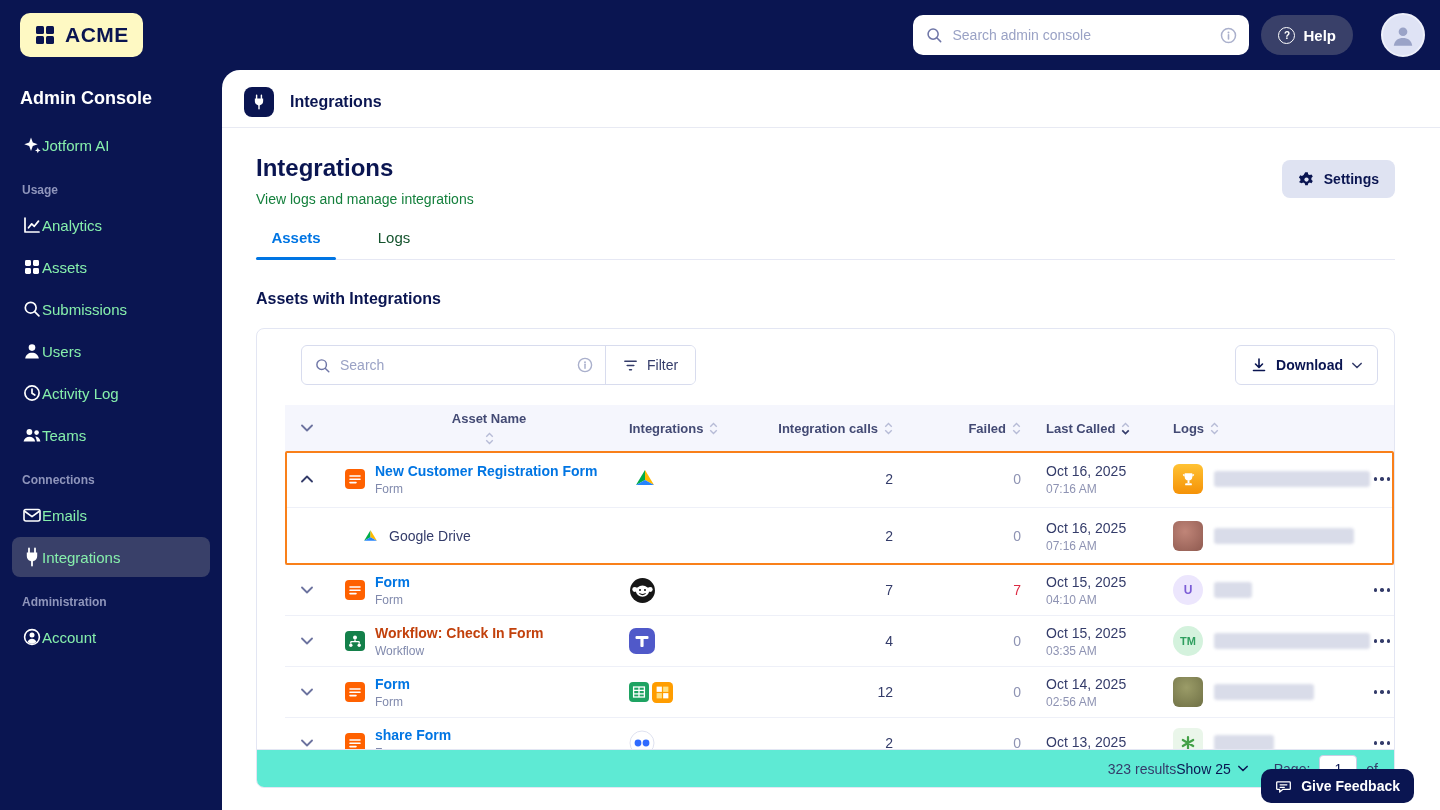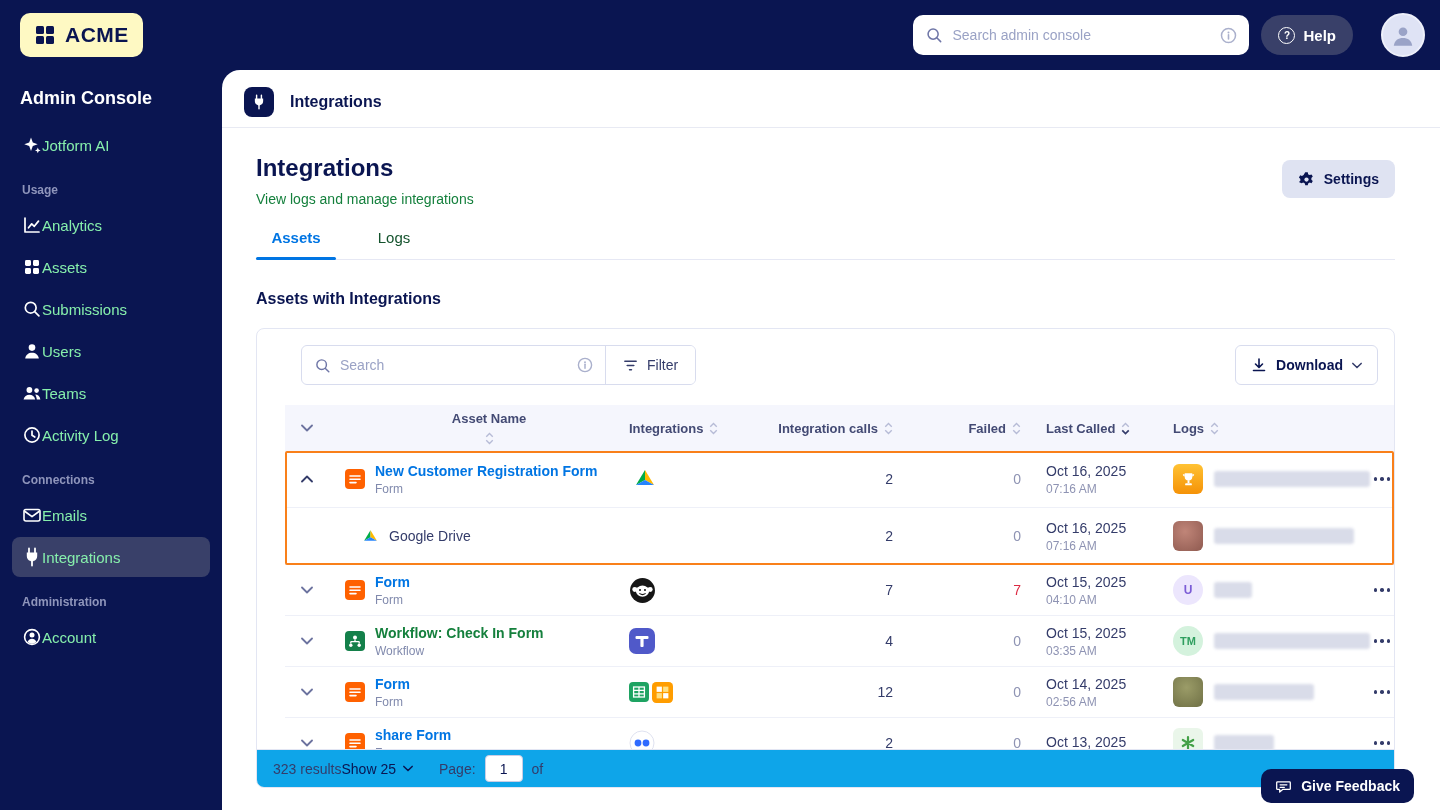--- a/index.html
+++ b/index.html
@@ -66,21 +66,21 @@
   .th-owner { padding-left:4px; }
 
   .trow { height:51px; border-bottom:1px solid #eef0f8; background:#fff; }
   .row-group { position:relative; }
   .row-group .trow { height:57px; }
   .group-outline { position:absolute; inset:0; border:2px solid #f9801a; border-radius:2px; pointer-events:none; z-index:2; }
 
   .chev-cell { display:flex; justify-content:center; cursor:pointer; }
   .asset-cell { display:flex; align-items:center; gap:10px; padding-left:16px; }
   .asset-cell.child-indent { padding-left:33px; }
-  .name { font-size:14px; font-weight:600; color:#15803d; }
+  .name { font-size:14px; font-weight:600; color:#c2410c; }
   .name.link { color:#0075e3; cursor:pointer; }
   .name.plain { font-weight:400; color:#343c6a; }
   .sub { font-size:12px; color:#818aad; margin-top:3px; }
   .int-cell { display:flex; align-items:center; gap:3px; }
   .num-cell { justify-self:end; padding-right:8px; font-size:14px; color:#343c6a; }
   .failed-muted { color:#8e93b3; }
   .failed-alert { color:#dc2a43; }
   .date-cell { padding-left:17px; }
   .date { font-size:14px; color:#343c6a; }
   .time { font-size:12px; color:#8e93b3; margin-top:3px; }
@@ -90,21 +90,21 @@
   .av-trophy { background:linear-gradient(180deg,#ffc233,#f59207); }
   .av-photo-brown { background:radial-gradient(circle at 40% 35%, #c08578, #8f5a50); filter:blur(.6px); }
   .av-photo-olive { background:radial-gradient(circle at 45% 35%, #9b9c68, #6f7045); filter:blur(.6px); }
   .av-u { background:#ece6fd; color:#7b5cd6; }
   .av-tm { background:#d4f2dd; color:#2f9e5f; font-size:11px; }
   .av-flower { background:#eaf6ea; border-radius:6px; }
   .blur-bar { height:16px; border-radius:3px; background:#d9dce9; filter:blur(1.6px); }
   .menu-cell { display:flex; justify-content:center; cursor:pointer; }
   .menu-dots span { width:3.5px; height:3.5px; border-radius:50%; background:#343c6a; display:inline-block; margin:0 1.5px; }
 
-  .tfoot { position:absolute; left:0; right:0; bottom:0; height:38px; background:#0ea5e9; border-top:1px solid #e3e6f3; display:flex; align-items:center; justify-content:flex-start; padding:0 16px; font-size:14px; color:#343c6a; z-index:3; }
+  .tfoot { position:absolute; left:0; right:0; bottom:0; height:38px; background:#5eead4; border-top:1px solid #e3e6f3; display:flex; align-items:center; justify-content:flex-end; padding:0 16px; font-size:14px; color:#343c6a; z-index:3; }
   .foot-right { display:flex; align-items:center; gap:26px; }
   .show-select { display:flex; align-items:center; gap:7px; color:#0a1551; cursor:pointer; }
   .page-group { display:flex; align-items:center; gap:9px; }
   .page-input { width:38px; height:27px; border:1px solid #c9cde4; border-radius:4px; text-align:center; font-size:14px; color:#0a1551; font-family:inherit; outline:none; }
 
   .feedback-btn { position:absolute; right:26px; bottom:7px; height:34px; background:#0a1551; border:none; border-radius:10px; color:#fff; display:flex; align-items:center; gap:9px; padding:0 14px; font-size:14px; font-weight:600; cursor:pointer; z-index:20; font-family:inherit; }
 </style>
 </head>
 <body>
 
@@ -199,37 +199,37 @@
     <span class="ico">
       <svg viewBox="0 0 20 20" width="20" height="20" fill="#fff">
           <circle cx="10" cy="6.6" r="3.3"></circle>
           <path d="M3.2 17.4c.6-3.9 3.4-5.7 6.8-5.7s6.2 1.8 6.8 5.7z"></path>
         </svg>
     </span>
     <span>Users</span>
   </div>
   <div class="side-item">
     <span class="ico">
+      <svg viewBox="0 0 20 20" width="20" height="20">
+          <circle cx="10" cy="10" r="7.1" fill="none" stroke="#fff" stroke-width="1.7"></circle>
+          <path d="M10 6.2v4l2.8 1.8" fill="none" stroke="#fff" stroke-width="1.7" stroke-linecap="round" stroke-linejoin="round"></path>
+        </svg>
+    </span>
+    <span>Activity Log</span>
+  </div>
+  <div class="side-item">
+    <span class="ico">
       <svg viewBox="0 0 20 20" width="20" height="20" fill="#fff">
           <circle cx="7.4" cy="7" r="2.9"></circle>
           <path d="M1.6 16.6c.5-3.4 3-4.9 5.8-4.9s5.3 1.5 5.8 4.9z"></path>
           <circle cx="14.6" cy="7.6" r="2.3"></circle>
           <path d="M13.2 11.6c2.6.1 4.7 1.5 5.2 5h-3.6c-.2-2-.8-3.8-1.6-5z"></path>
         </svg>
     </span>
     <span>Teams</span>
-  </div>
-  <div class="side-item">
-    <span class="ico">
-      <svg viewBox="0 0 20 20" width="20" height="20">
-          <circle cx="10" cy="10" r="7.1" fill="none" stroke="#fff" stroke-width="1.7"></circle>
-          <path d="M10 6.2v4l2.8 1.8" fill="none" stroke="#fff" stroke-width="1.7" stroke-linecap="round" stroke-linejoin="round"></path>
-        </svg>
-    </span>
-    <span>Activity Log</span>
   </div>
 
   <div class="side-section">Connections</div>
   <div class="side-item">
     <span class="ico">
       <svg viewBox="0 0 20 20" width="20" height="20">
           <rect x="2" y="4.5" width="16" height="11.5" rx="2" fill="none" stroke="#fff" stroke-width="1.6"></rect>
           <path d="M3 6.5l7 5.2 7-5.2" fill="none" stroke="#fff" stroke-width="1.6" stroke-linecap="round" stroke-linejoin="round"></path>
         </svg>
     </span>

